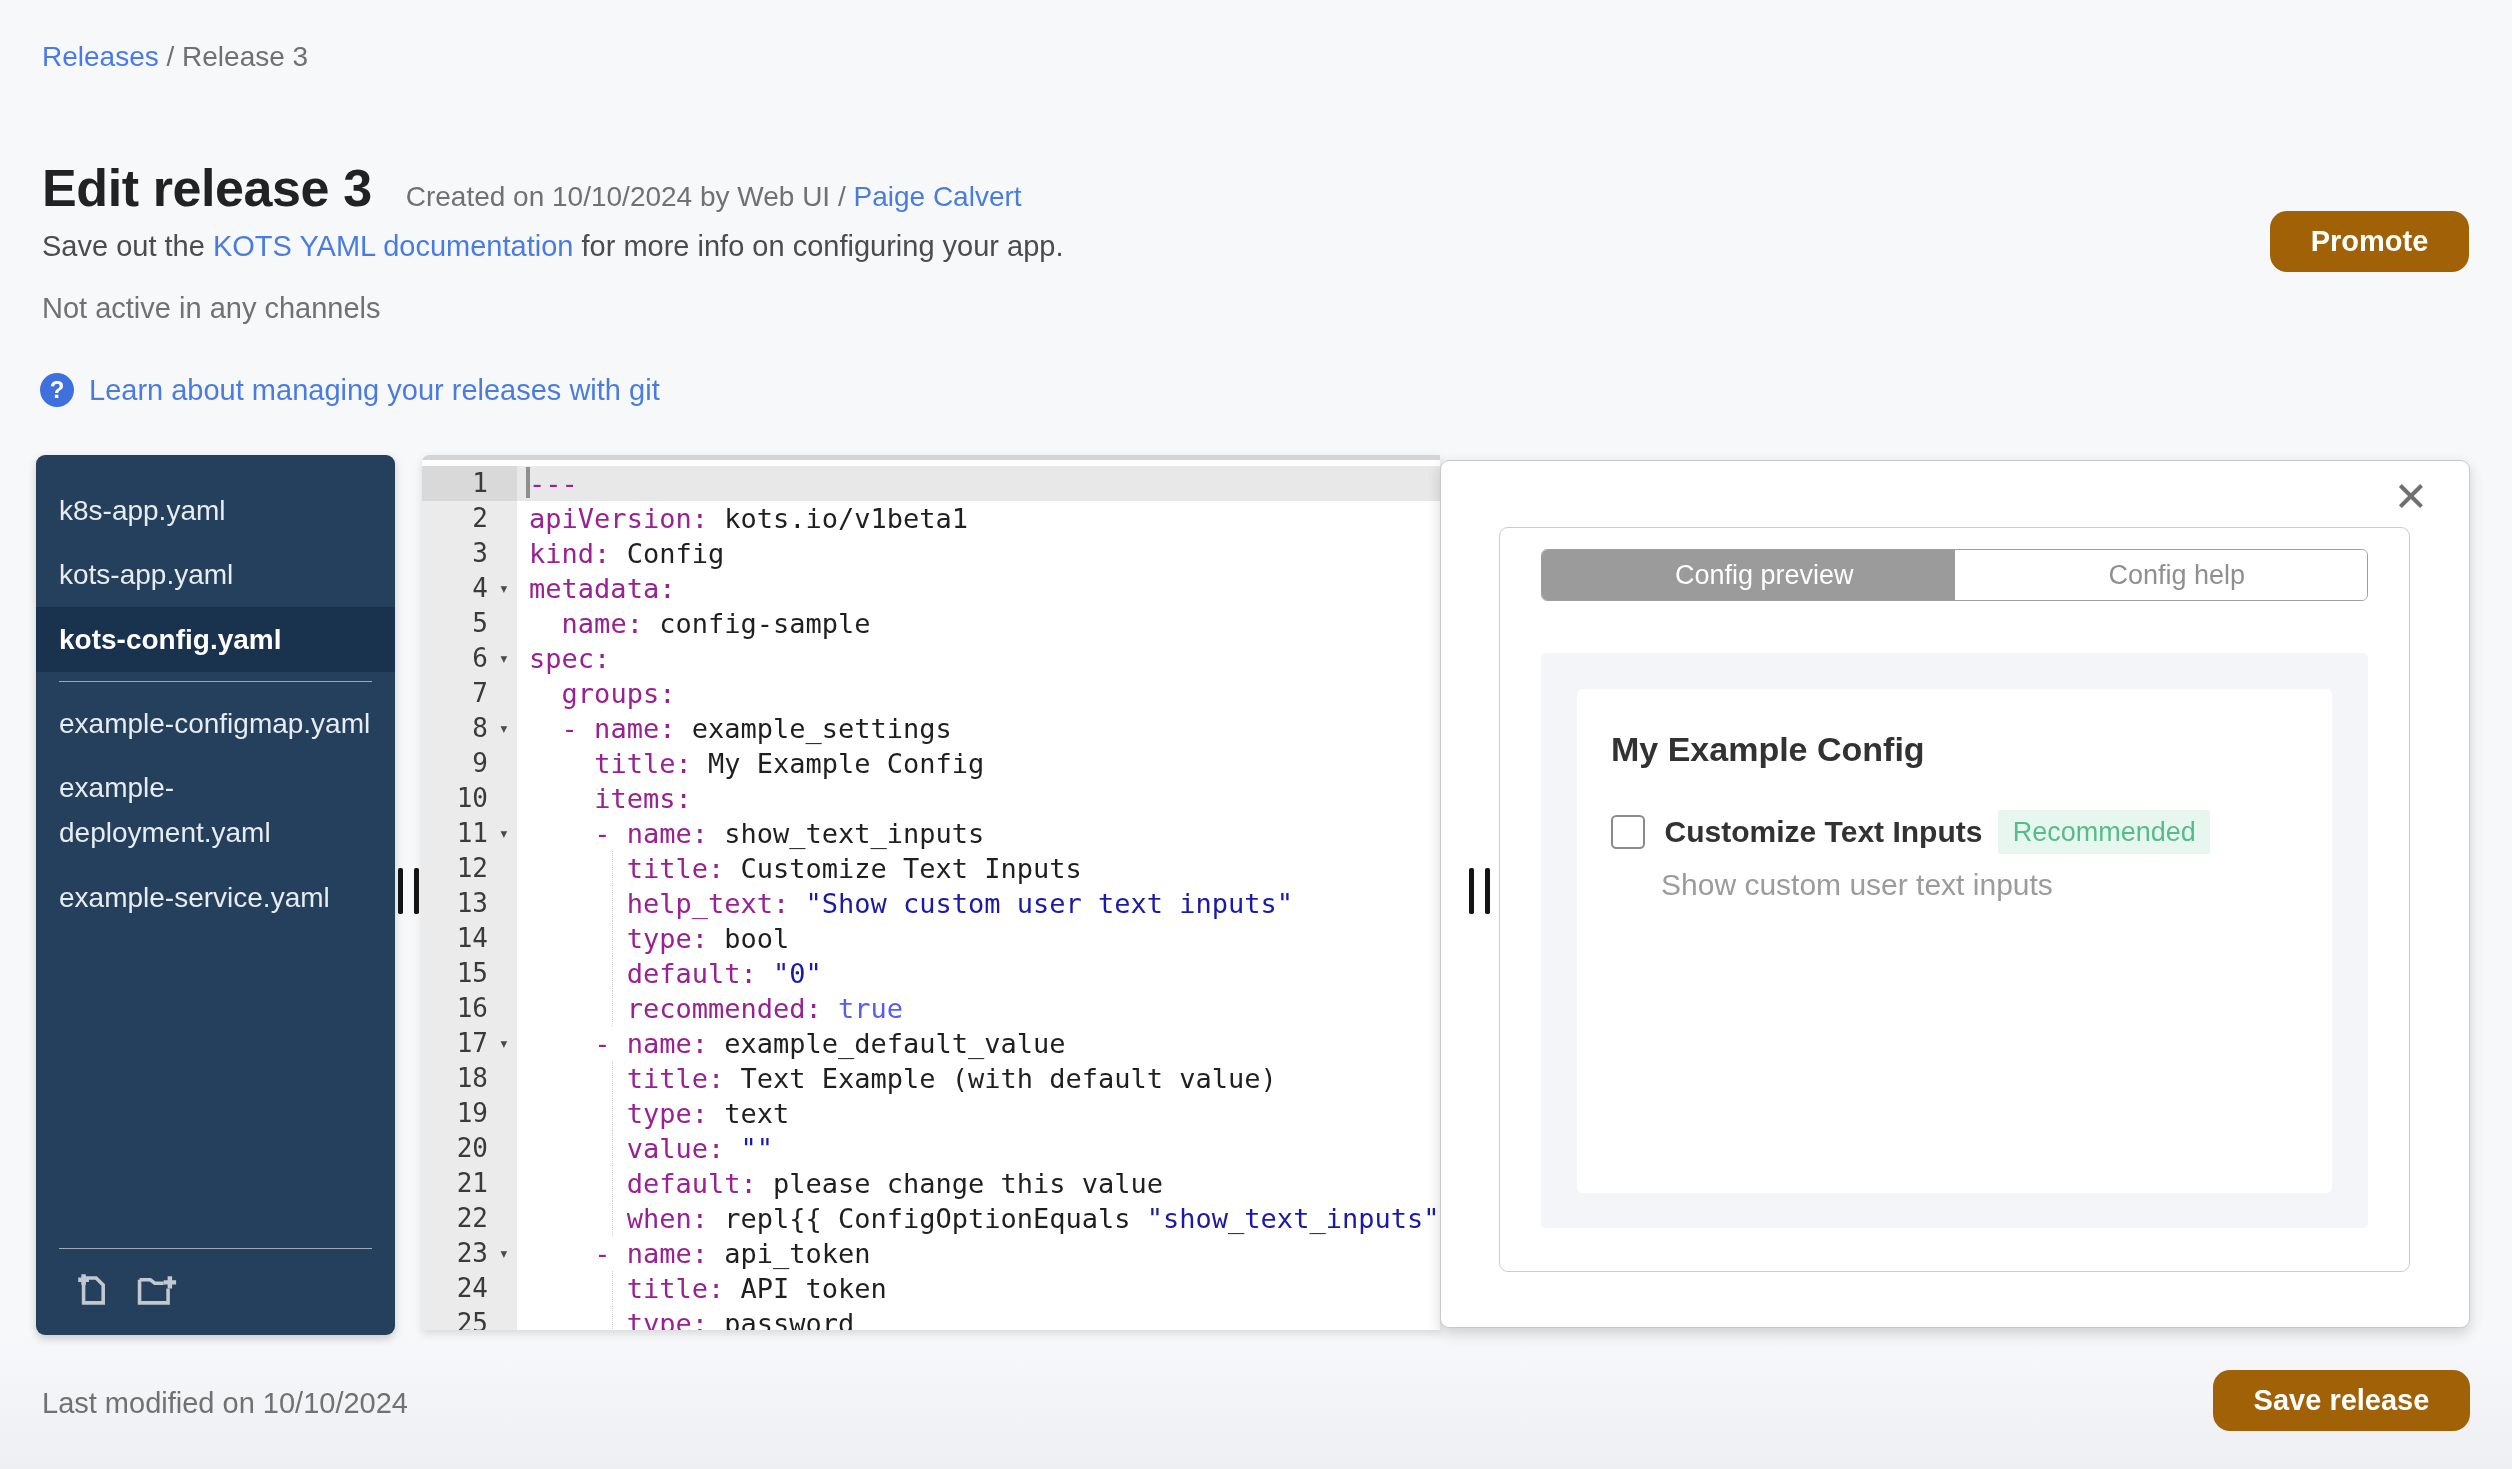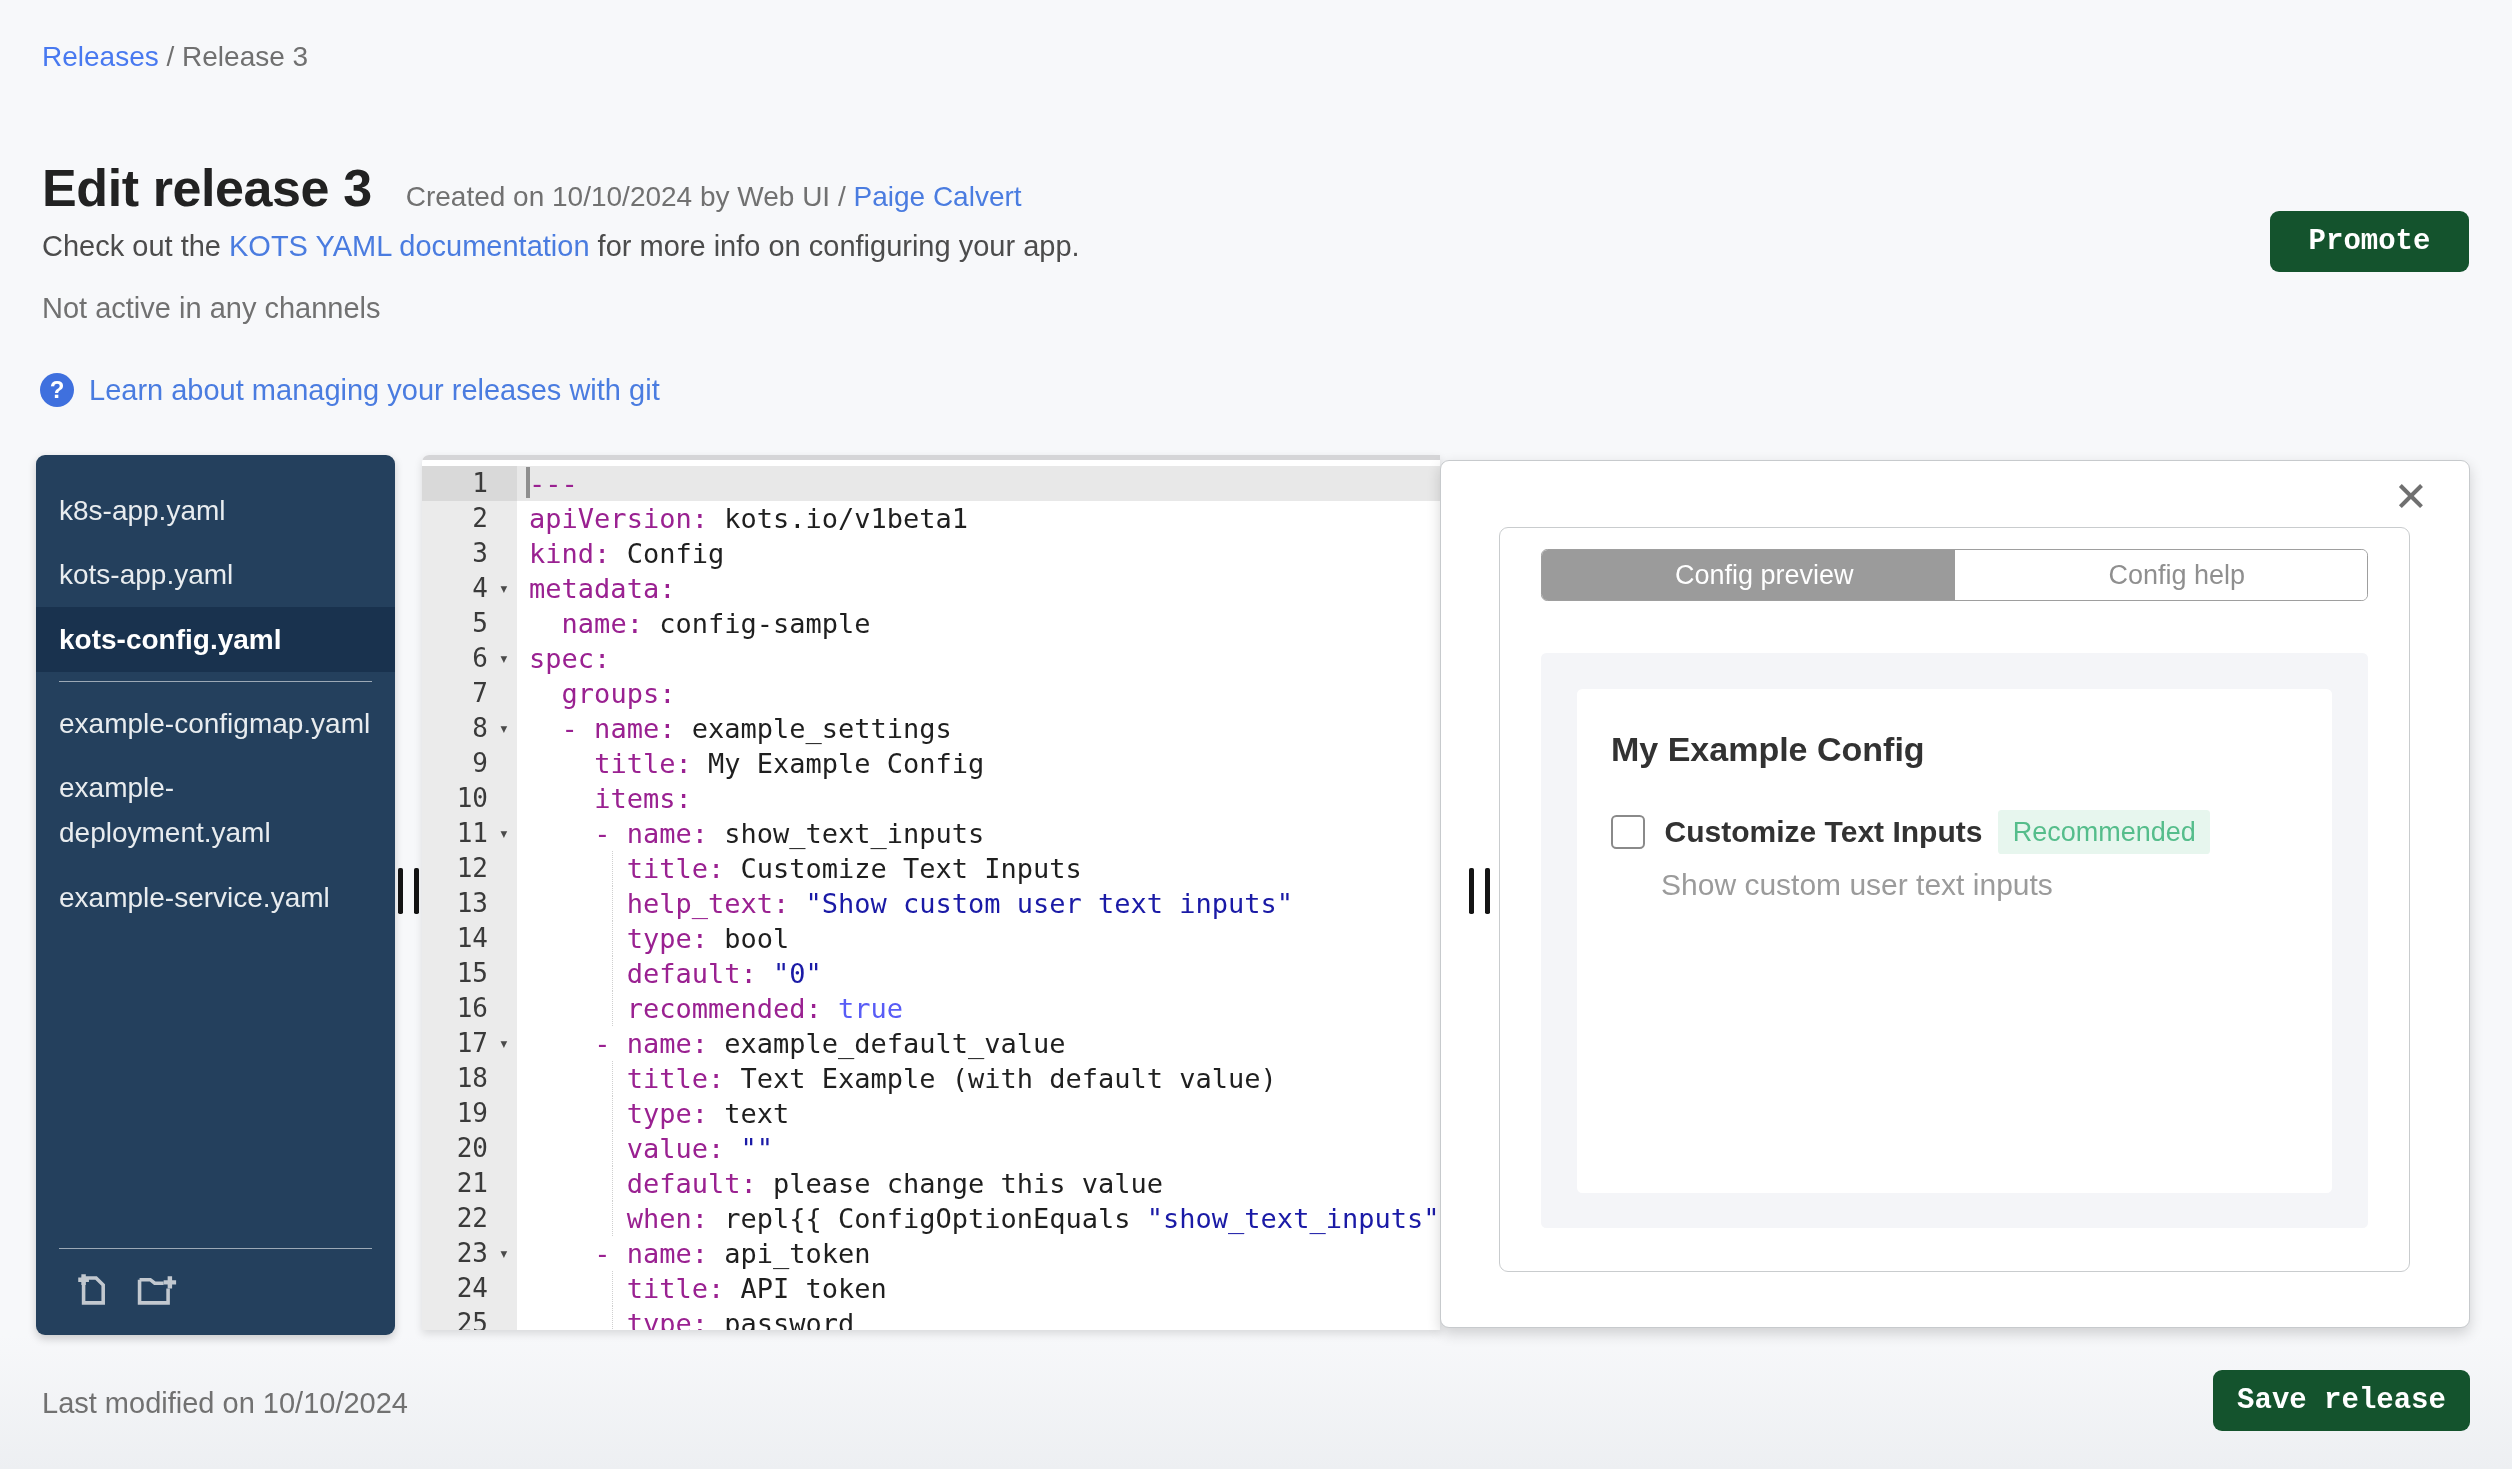--- a/index.html
+++ b/index.html
@@ -16,23 +16,23 @@
   .title-row{left:42px;top:127px;display:flex;align-items:baseline;gap:34px;margin-top:31px;}
   .page-title{font-size:52px;font-weight:700;color:#222;margin:0;letter-spacing:-0.4px;}
   .created{font-size:28px;color:#717171;}
   .docs-line{left:42px;top:230px;font-size:29px;color:#4c4c4c;}
   .status-line{left:42px;top:292px;font-size:29px;color:#717171;}
   .git-row{left:40px;top:373px;display:flex;align-items:center;gap:15px;}
   .help-badge{width:34px;height:34px;border-radius:50%;background:#3f70de;color:#fff;
       font-size:24px;font-weight:700;display:flex;align-items:center;justify-content:center;}
   .git-link{font-size:29px;text-align:center;}
 
-  .btn{background:#14532d;color:#fff;font-weight:700;border:none;border-radius:9px;
+  .btn{background:#a16207;color:#fff;font-weight:700;border:none;border-radius:17px;
        display:flex;align-items:center;justify-content:center;cursor:pointer;
-       font-family:Liberation Mono, monospace;}
+       font-family:Liberation Sans, sans-serif;}
   .promote-btn{left:2270px;top:211px;width:199px;height:61px;font-size:29px;}
   .save-btn{left:2213px;top:1370px;width:257px;height:61px;font-size:29px;}
 
   .footer-shade{left:0;bottom:0;width:2512px;height:134px;
       background:linear-gradient(180deg,#f7f8fa 0%,#edeff2 100%);}
   .last-modified{left:42px;top:1387px;font-size:29px;color:#717171;}
 
   
   .sidebar{left:36px;top:455px;width:359px;height:880px;background:#24405d;border-radius:9px;
       box-shadow:0 3.6px 9px rgba(0,0,0,.18);padding-top:23px;box-sizing:border-box;}
@@ -105,21 +105,21 @@
 
 <div class="abs title-row">
   <h1 class="page-title">Edit release 3</h1>
   <div class="created">
     <span>Created on 10/10/2024 by Web UI /</span>
     <a class="link">Paige Calvert</a>
   </div>
 </div>
 
 <div class="abs docs-line">
-  <span>Check out the </span><a class="link">KOTS YAML documentation</a><span> for more info on configuring your app.</span>
+  <span>Save out the </span><a class="link">KOTS YAML documentation</a><span> for more info on configuring your app.</span>
 </div>
 
 <div class="abs status-line">Not active in any channels</div>
 
 <div class="abs git-row">
   <span class="help-badge">?</span>
   <a class="link git-link">Learn about managing your releases with git</a>
 </div>
 
 <button class="abs btn promote-btn">Promote</button>

